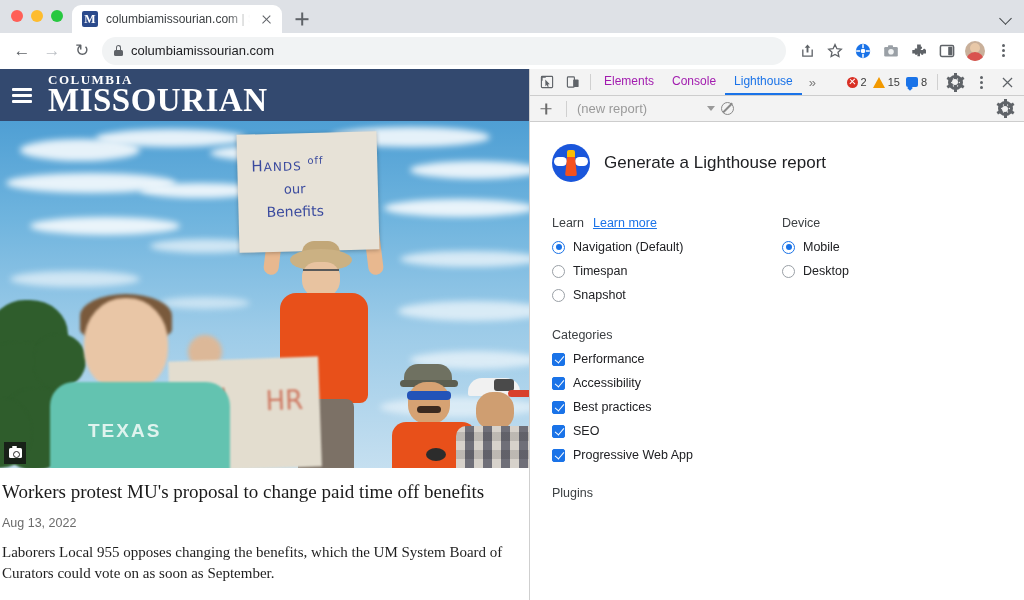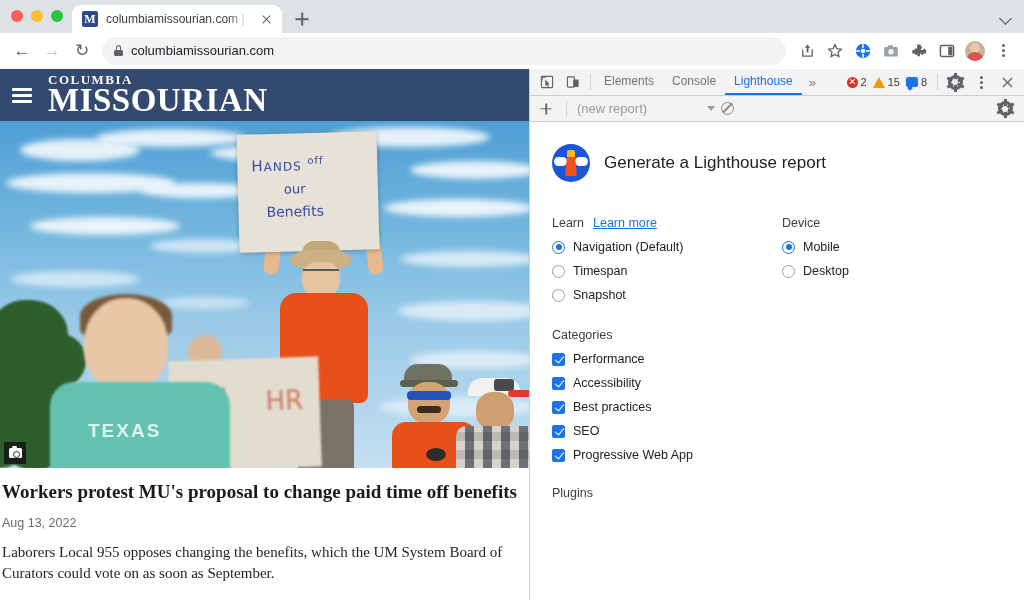--- a/index.html
+++ b/index.html
@@ -200,37 +200,37 @@
   }
   .cam { width: 13px; height: 10px; background: #fff; border-radius: 1.5px; position: relative; }
   .cam::before { content: ""; position: absolute; left: 3.6px; top: -2.2px; width: 5px; height: 2.4px;
     background: #fff; border-radius: 1px; }
   .cam::after { content: ""; position: absolute; left: 4px; top: 2.6px; width: 5px; height: 5px;
     border: 1.5px solid rgba(20,20,20,0.9); border-radius: 50%; }
 
   .article { padding: 12px 12px 0 2px; }
   .headline {
     font-family: "Liberation Serif", serif; font-size: 19px; color: #1a1a1a;
-    font-weight: 700; line-height: 1.25;
+    font-weight: 400; line-height: 1.25;
   }
   .dateline { font-size: 12.5px; color: #6b6b6b; margin-top: 12px; }
   .summary {
     font-family: "Liberation Serif", serif; font-size: 15px; color: #1f1f1f;
     margin-top: 12px; line-height: 1.4;
   }
 
   
   .dt-tabs {
     height: 27px; background: #f3f3f3; border-bottom: 1px solid #cdcdcd;
     display: flex; align-items: stretch; padding: 0 4px; gap: 0; flex: 0 0 27px;
   }
   .dt-ic { width: 26px; display: flex; align-items: center; justify-content: center; }
   .dt-sep { width: 1px; background: #d0d0d0; margin: 5px 4px; }
   .dt-tab {
-    display: flex; align-items: center; padding: 0 9px; font-size: 12px; color: #737373;
+    display: flex; align-items: center; padding: 0 9px; font-size: 12px; color: #a21caf;
     border-bottom: 2px solid transparent;
   }
   .dt-tab.active { color: #1a73e8; border-bottom-color: #1a73e8; }
   .dt-more { display: flex; align-items: center; padding: 0 7px; font-size: 13px; color: #7a7a7a; }
   .dt-spacer { flex: 1 1 auto; }
   .counters { display: flex; align-items: center; gap: 6px; padding: 0 6px; }
   .cnt { display: flex; align-items: center; gap: 3px; font-size: 11px; color: #3c3c3c; }
   .cnt-err { width: 11px; height: 11px; border-radius: 50%; background: #d93025; position: relative; }
   .cnt-err::before, .cnt-err::after { content:""; position:absolute; left:2.3px; top:4.8px; width:6.5px; height:1.4px; background:#fff; }
   .cnt-err::before { transform: rotate(45deg); } .cnt-err::after { transform: rotate(-45deg); }

